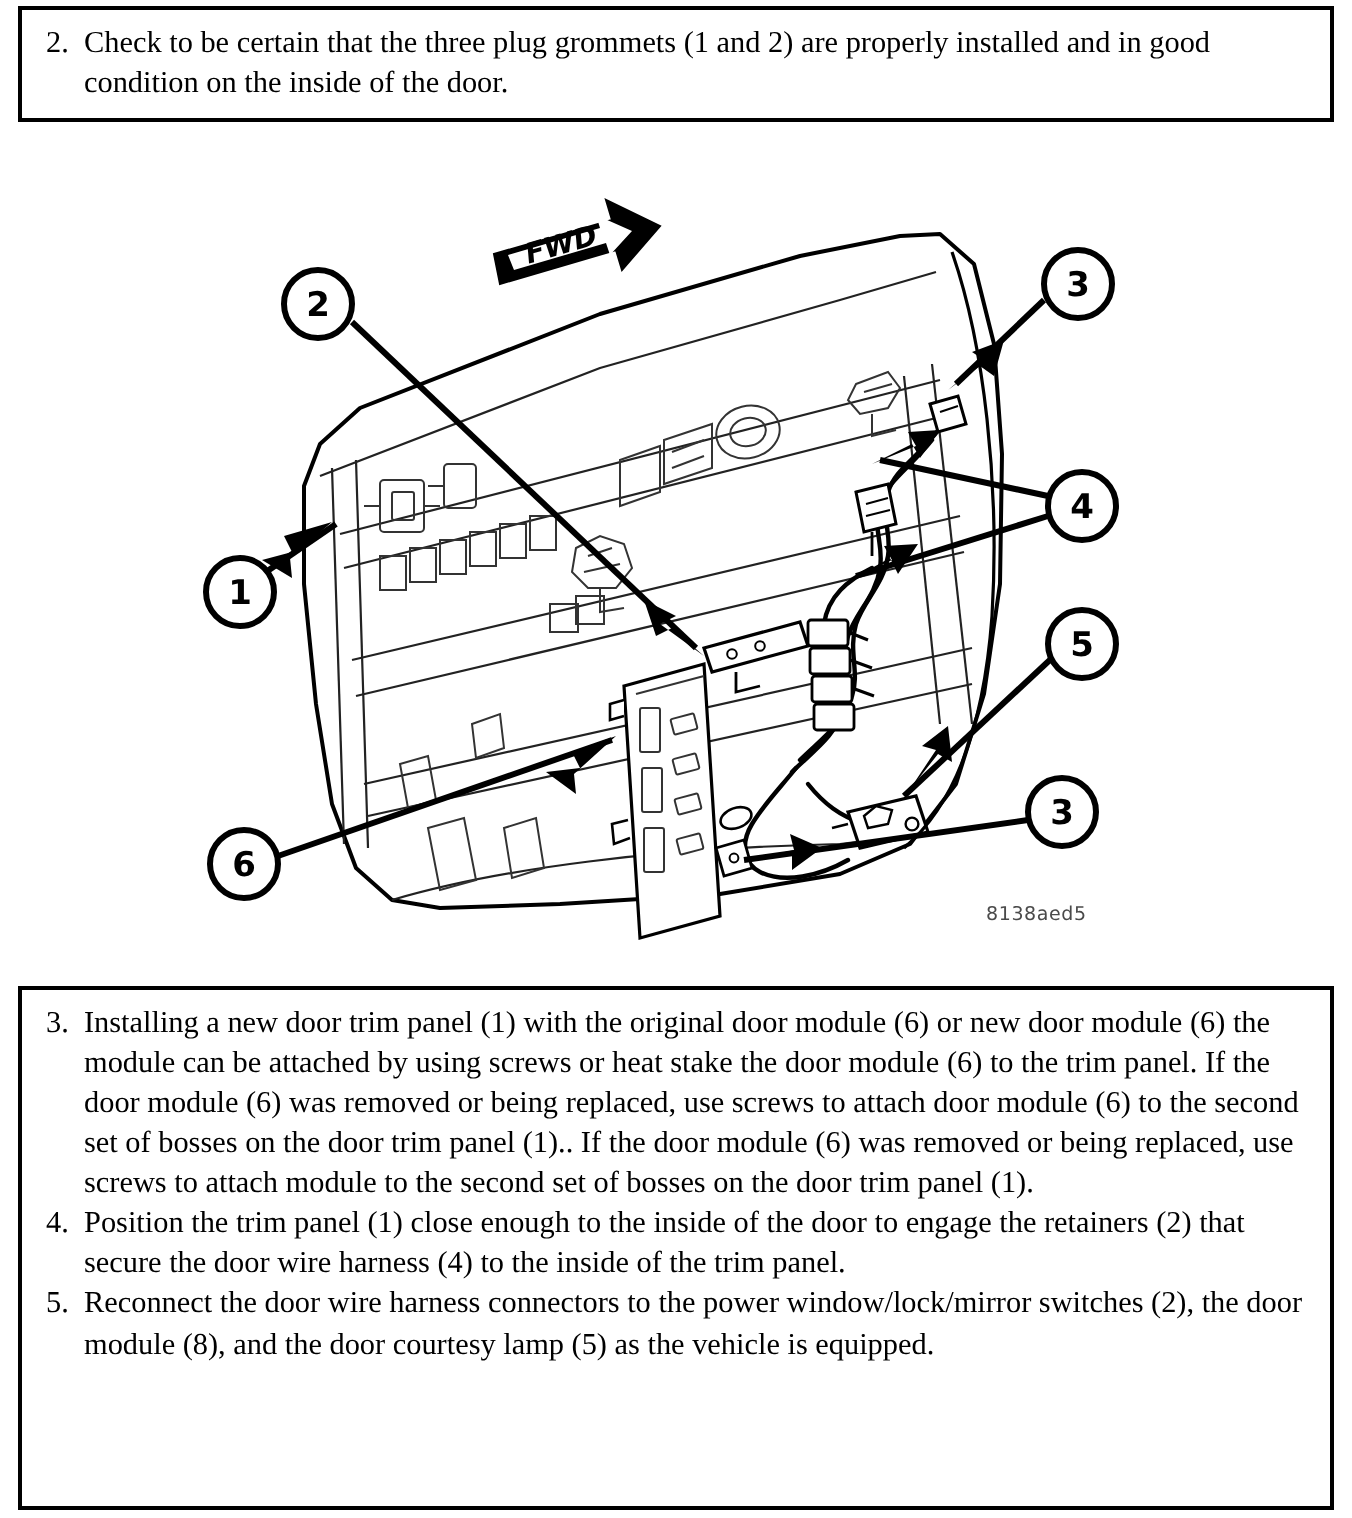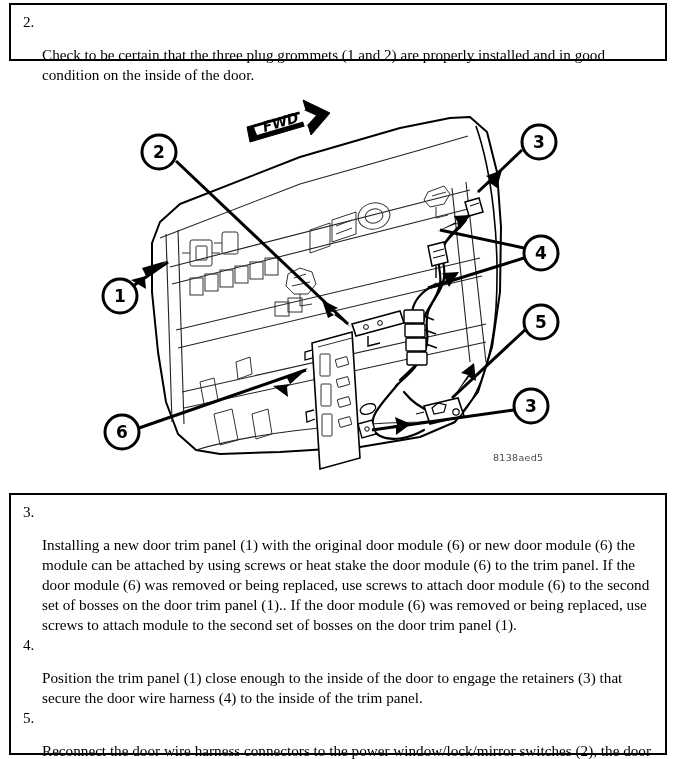--- a/index.html
+++ b/index.html
@@ -50,21 +50,20 @@
   }
   .instr-num {
     flex: 0 0 auto;
     width: 19px;
     text-align: left;
     padding-left: 2px;
   }
   .instr-text {
     flex: 1 1 auto;
     text-align: left;
-    margin-top: 33px;
   }
 
   
   #figure {
     position: absolute;
     left: 0;
     top: 62px;
     width: 676px;
     height: 430px;
   }
@@ -339,20 +338,20 @@
 </div>
 
 <div class="instr-box" id="box-bottom">
   <ul class="instr-list">
     <li class="instr-item">
       <span class="instr-num">3.</span>
       <span class="instr-text">Installing a new door trim panel (1) with the original door module (6) or new door module (6) the module can be attached by using screws or heat stake the door module (6) to the trim panel. If the door module (6) was removed or being replaced, use screws to attach door module (6) to the second set of bosses on the door trim panel (1).. If the door module (6) was removed or being replaced, use screws to attach module to the second set of bosses on the door trim panel (1).</span>
     </li>
     <li class="instr-item">
       <span class="instr-num">4.</span>
-      <span class="instr-text">Position the trim panel (1) close enough to the inside of the door to engage the retainers (3) that secure the door wire harness (4) to the inside of the trim panel.</span>
+      <span class="instr-text">Position the trim panel (1) close enough to the inside of the door to engage the retainers (2) that secure the door wire harness (4) to the inside of the trim panel.</span>
     </li>
     <li class="instr-item">
       <span class="instr-num">5.</span>
       <span class="instr-text">Reconnect the door wire harness connectors to the power window/lock/mirror switches (2), the door module (8), and the door courtesy lamp (5) as the vehicle is equipped.</span>
     </li>
   </ul>
 </div>
 
 </body></html>

